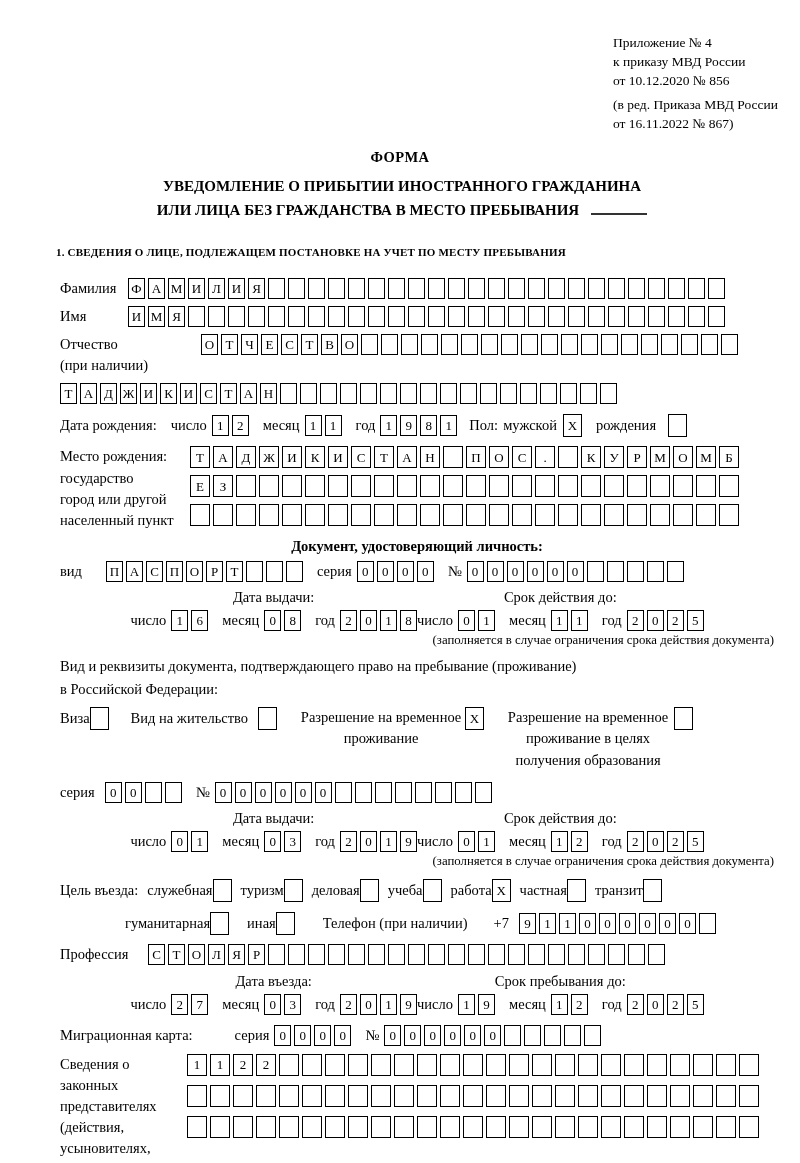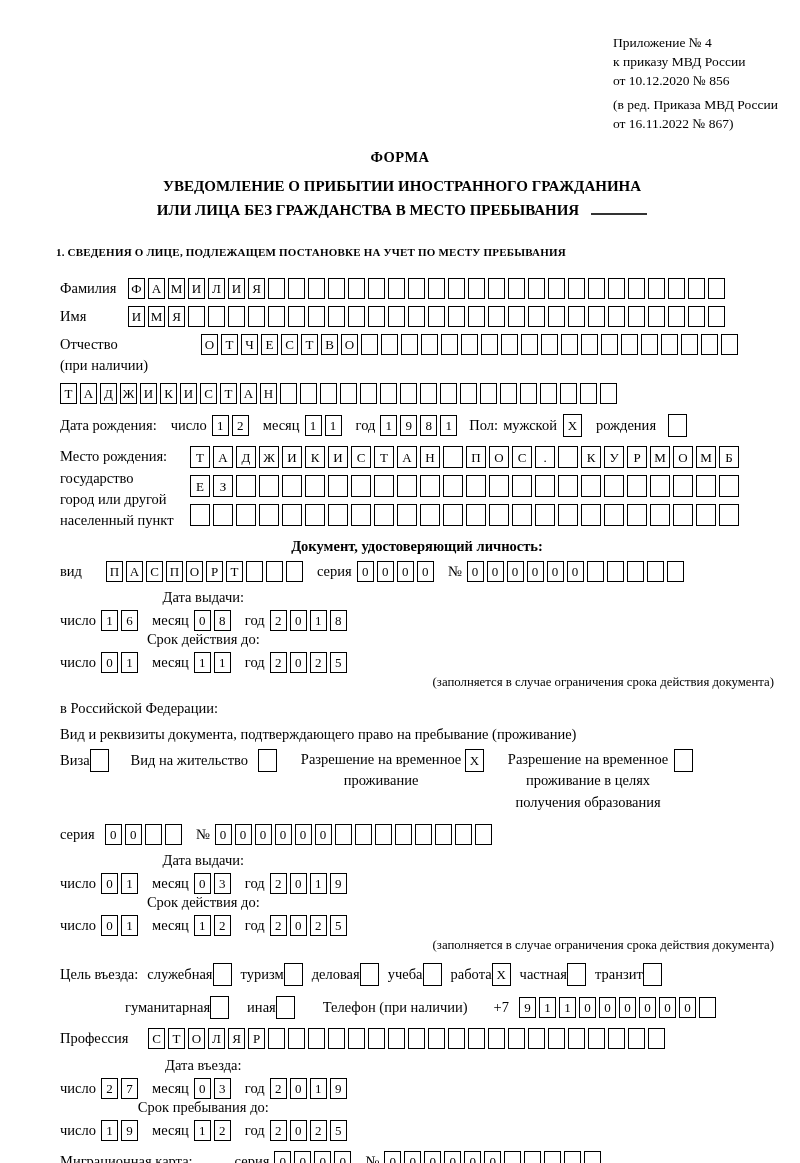--- a/index.html
+++ b/index.html
@@ -21,21 +21,21 @@
   .cells{display:inline-flex;gap:3px;flex-wrap:nowrap;}
   .cell{box-sizing:border-box;width:17px;height:21px;border:1.5px solid #000;
         display:inline-flex;align-items:center;justify-content:center;
         font-size:13px;line-height:1;background:#fff;flex-shrink:0;}
   .lg .cell{width:20px;height:22px;}
   .cb .cell{width:19px;height:23px;}
   .mlines div{line-height:1.45;}
   .stack{display:flex;flex-direction:column;gap:7px;}
   .dword{margin:0 5px 0 14px;}
   .dword.first{margin-left:0;}
-  .dates2{display:flex;justify-content:flex-end;margin-bottom:2px;align-items:flex-start;flex-direction:column;}
+  .dates2{display:flex;justify-content:center;margin-bottom:2px;align-items:flex-start;}
   .dcol .dlabel{text-align:center;margin-bottom:4px;}
   .dgroup{display:flex;align-items:center;}
   .note{text-align:right;font-size:12.8px;margin:2px 0 10px 0;}
   .opt{display:inline-flex;align-items:center;}
   .opt.ml{align-items:flex-start;}
   .opt .wrapl{text-align:center;line-height:1.5;}
   .secline{margin-bottom:6px;}
 </style>
 </head>
 <body>
@@ -399,22 +399,22 @@
             <span class="cell">2</span>
             <span class="cell">0</span>
             <span class="cell">2</span>
             <span class="cell">5</span>
           </span>
       </div>
     </div>
   </div>
   <div class="note">(заполняется в случае ограничения срока действия документа)</div>
 
+  <div class="secline">Вид и реквизиты документа, подтверждающего право на пребывание (проживание)</div>
   <div class="secline" style="margin-bottom:9px">в Российской Федерации:</div>
-  <div class="secline">Вид и реквизиты документа, подтверждающего право на пребывание (проживание)</div>
 
   <div class="frow top" style="margin-bottom:10px">
     <span class="opt">
       <span>Виза</span>
       <span class="cells cb">
           <span class="cell"></span>
         </span>
     </span>
     <span class="opt" style="margin-left:22px">
       <span>Вид на жительство</span>

